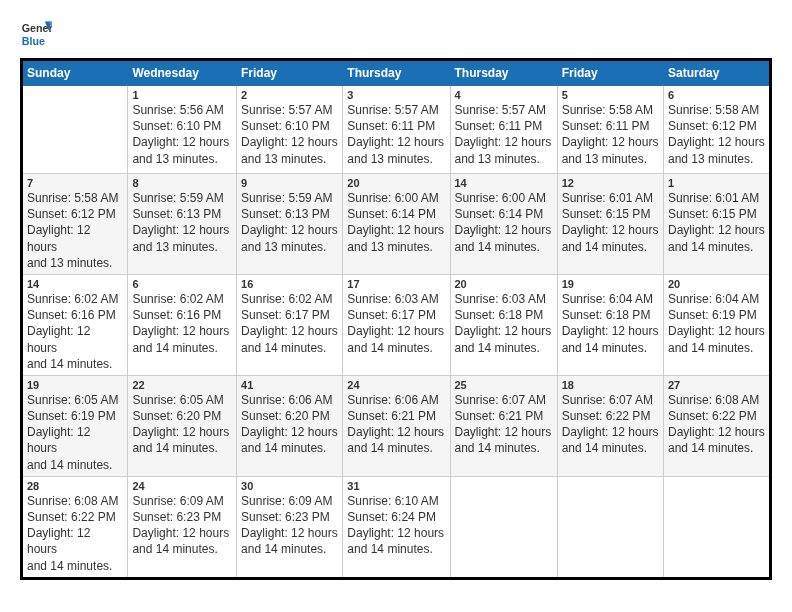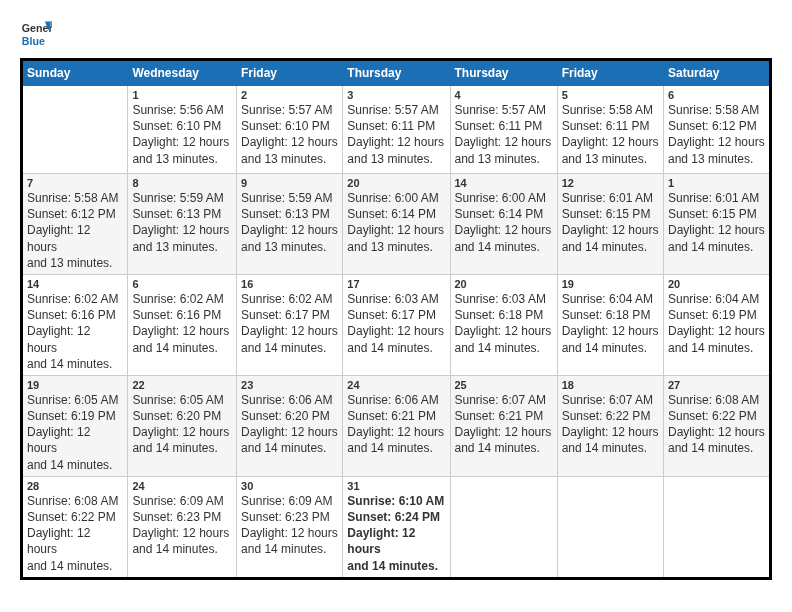--- a/index.html
+++ b/index.html
@@ -272,21 +272,21 @@
 and 14 minutes.</div>
           </td>
           <td>
             <span class="day-num">22</span>
             <div class="cell-text" style="white-space: pre-line;">Sunrise: 6:05 AM
 Sunset: 6:20 PM
 Daylight: 12 hours
 and 14 minutes.</div>
           </td>
           <td>
-            <span class="day-num">23</span>
+            <span class="day-num">41</span>
             <div class="cell-text" style="white-space: pre-line;">Sunrise: 6:06 AM
 Sunset: 6:20 PM
 Daylight: 12 hours
 and 14 minutes.</div>
           </td>
           <td>
             <span class="day-num">24</span>
             <div class="cell-text" style="white-space: pre-line;">Sunrise: 6:06 AM
 Sunset: 6:21 PM
 Daylight: 12 hours
@@ -331,21 +331,21 @@
           </td>
           <td>
             <span class="day-num">30</span>
             <div class="cell-text" style="white-space: pre-line;">Sunrise: 6:09 AM
 Sunset: 6:23 PM
 Daylight: 12 hours
 and 14 minutes.</div>
           </td>
           <td>
             <span class="day-num">31</span>
-            <div class="cell-text" style="white-space: pre-line; font-weight: bold;">Sunrise: 6:10 AM
+            <div class="cell-text" style="white-space: pre-line;">Sunrise: 6:10 AM
 Sunset: 6:24 PM
 Daylight: 12 hours
 and 14 minutes.</div>
           </td>
           <td class="empty-cell"></td>
           <td class="empty-cell"></td>
           <td class="empty-cell"></td>
         </tr>
       </tbody>
   </table>

